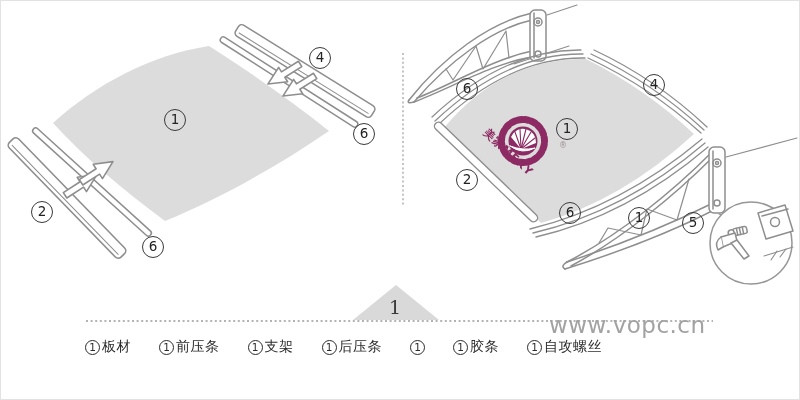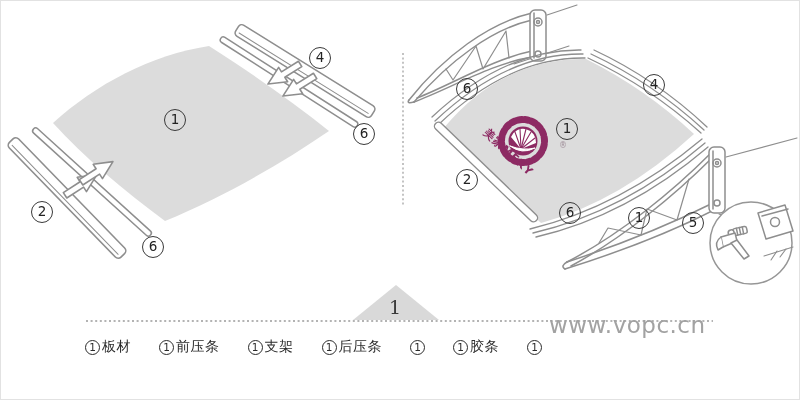--- a/index.html
+++ b/index.html
@@ -219,16 +219,17 @@
     </span>
     <span class="legend-item">
       <span class="legend-num">1</span>
     </span>
     <span class="legend-item">
       <span class="legend-num">1</span>
       <span class="legend-label">胶条</span>
     </span>
     <span class="legend-item">
       <span class="legend-num">1</span>
+      <span class="legend-label">自攻螺丝</span>
     </span>
   </div>
 
 </div>
 
 </body></html>

